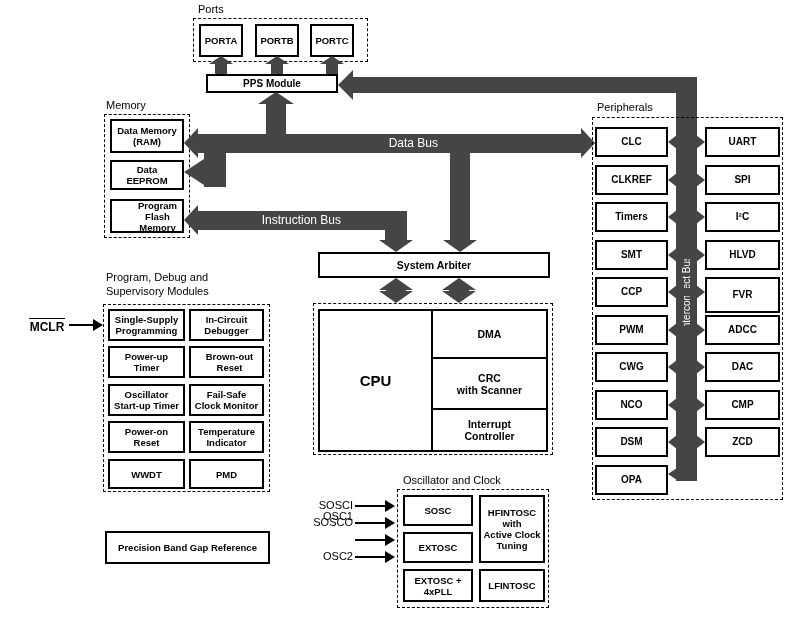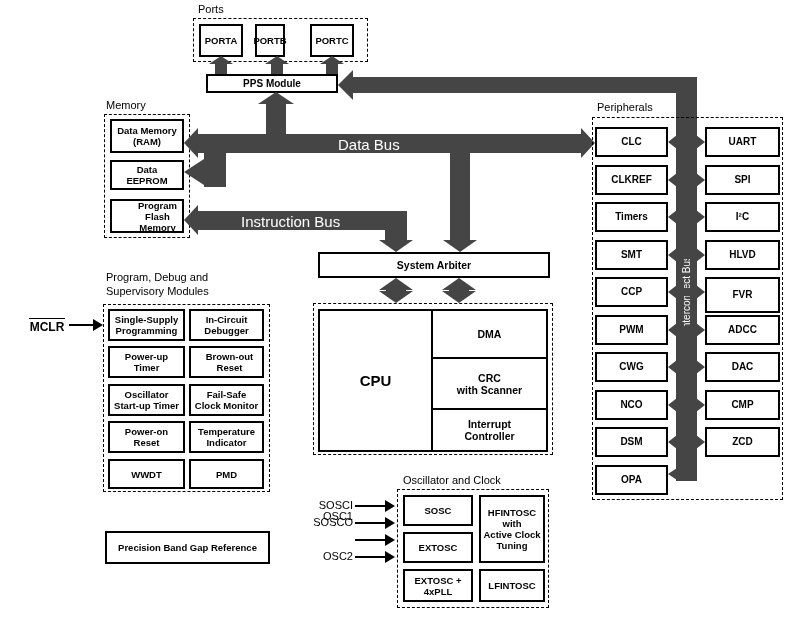--- a/index.html
+++ b/index.html
@@ -20,36 +20,36 @@
   .tr-lg{ border-top:15px solid transparent; border-bottom:15px solid transparent; border-left:14px solid var(--bus); }
   .tl-feed{ border-top:15px solid transparent; border-bottom:15px solid transparent; border-right:15px solid var(--bus); }
   .tl-md{ border-top:13px solid transparent; border-bottom:13px solid transparent; border-right:20px solid var(--bus); }
   .tl-opa{ border-top:6px solid transparent; border-bottom:6px solid transparent; border-right:9px solid var(--bus); }
   .tu-md{ border-left:18px solid transparent; border-right:18px solid transparent; border-bottom:12px solid var(--bus); }
   .td-md{ border-left:17px solid transparent; border-right:17px solid transparent; border-top:12px solid var(--bus); }
   .tu-sm{ border-left:12px solid transparent; border-right:12px solid transparent; border-bottom:8px solid var(--bus); }
   .tl-row{ border-top:7px solid transparent; border-bottom:7px solid transparent; border-right:9px solid var(--bus); }
   .tr-row{ border-top:7px solid transparent; border-bottom:7px solid transparent; border-left:9px solid var(--bus); }
   .tr-blk{ border-top:6px solid transparent; border-bottom:6px solid transparent; border-left:10px solid var(--ink); }
-  .buslabel{ position:absolute; color:var(--buslabel); font-size:15px; text-align:left; font-weight:normal; }
+  .buslabel{ position:absolute; color:var(--buslabel); font-size:12px; text-align:right; font-weight:normal; }
   .vlabel{ position:absolute; color:var(--buslabel); font-size:10px; writing-mode:vertical-rl;
            transform:rotate(180deg); display:flex; align-items:center; justify-content:center; }
   .sig{ position:absolute; font-size:11px; text-align:right; }
   .line{ position:absolute; background:var(--ink); }
   .ovl{ border-top:1.5px solid var(--ink); padding:1px 1px 0 1px; font-weight:bold; font-size:12px; }
 </style>
 </head>
 <body>
 
 <div class="stage">
 
   <div class="title" style="left:198px;top:3px;">Ports</div>
   <div class="dash" style="left:193px;top:18px;width:175px;height:44px;"></div>
   <div class="box f95" style="left:199px;top:24px;width:44px;height:33px;">PORTA</div>
-  <div class="box f95" style="left:255px;top:24px;width:30px;height:33px;">PORTB</div>
+  <div class="box f95" style="left:255px;top:24px;width:44px;height:33px;">PORTB</div>
   <div class="box f95" style="left:310px;top:24px;width:44px;height:33px;">PORTC</div>
 
   <div class="bus" style="left:215px;top:62px;width:12px;height:13px;"></div>
   <div class="tri tu-sm" style="left:209px;top:56px;"></div>
   <div class="bus" style="left:271px;top:62px;width:12px;height:13px;"></div>
   <div class="tri tu-sm" style="left:265px;top:56px;"></div>
   <div class="bus" style="left:326px;top:62px;width:12px;height:13px;"></div>
   <div class="tri tu-sm" style="left:320px;top:56px;"></div>
   <div class="box f10" style="left:206px;top:74px;width:132px;height:19px;">PPS Module</div>
 

